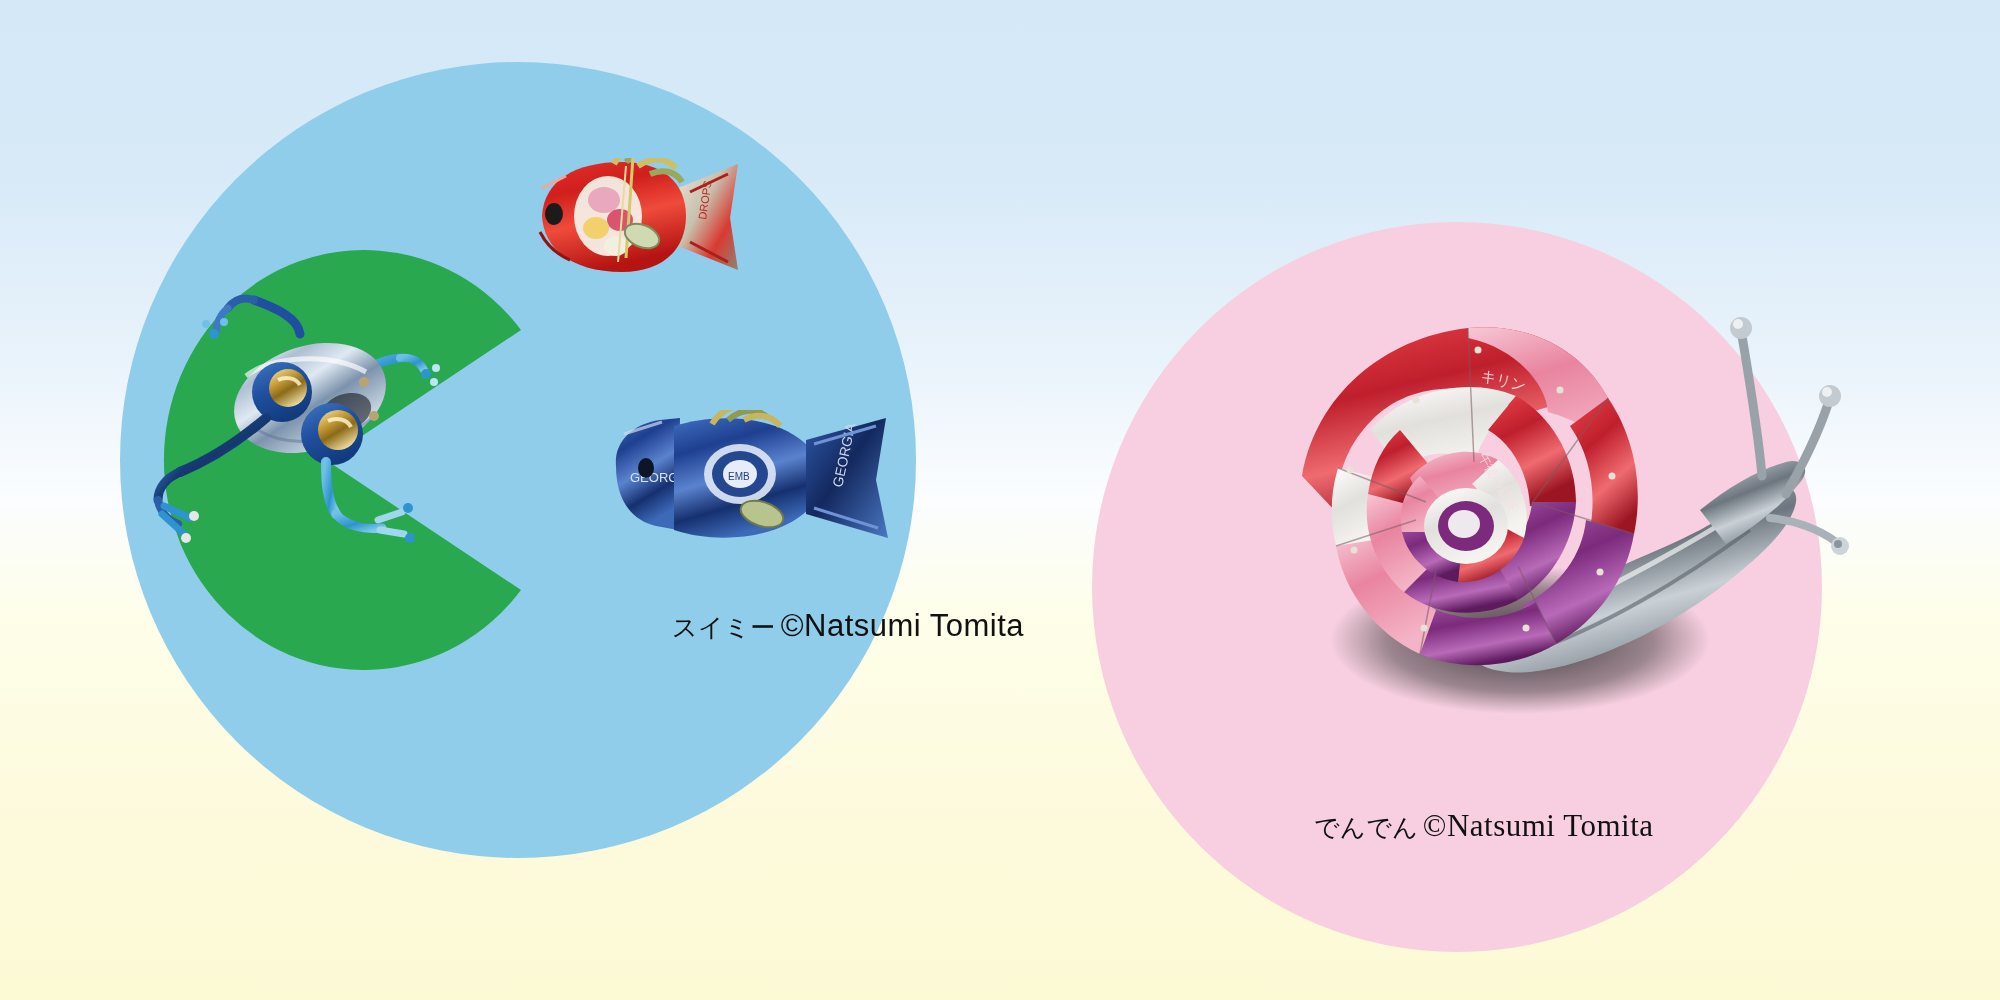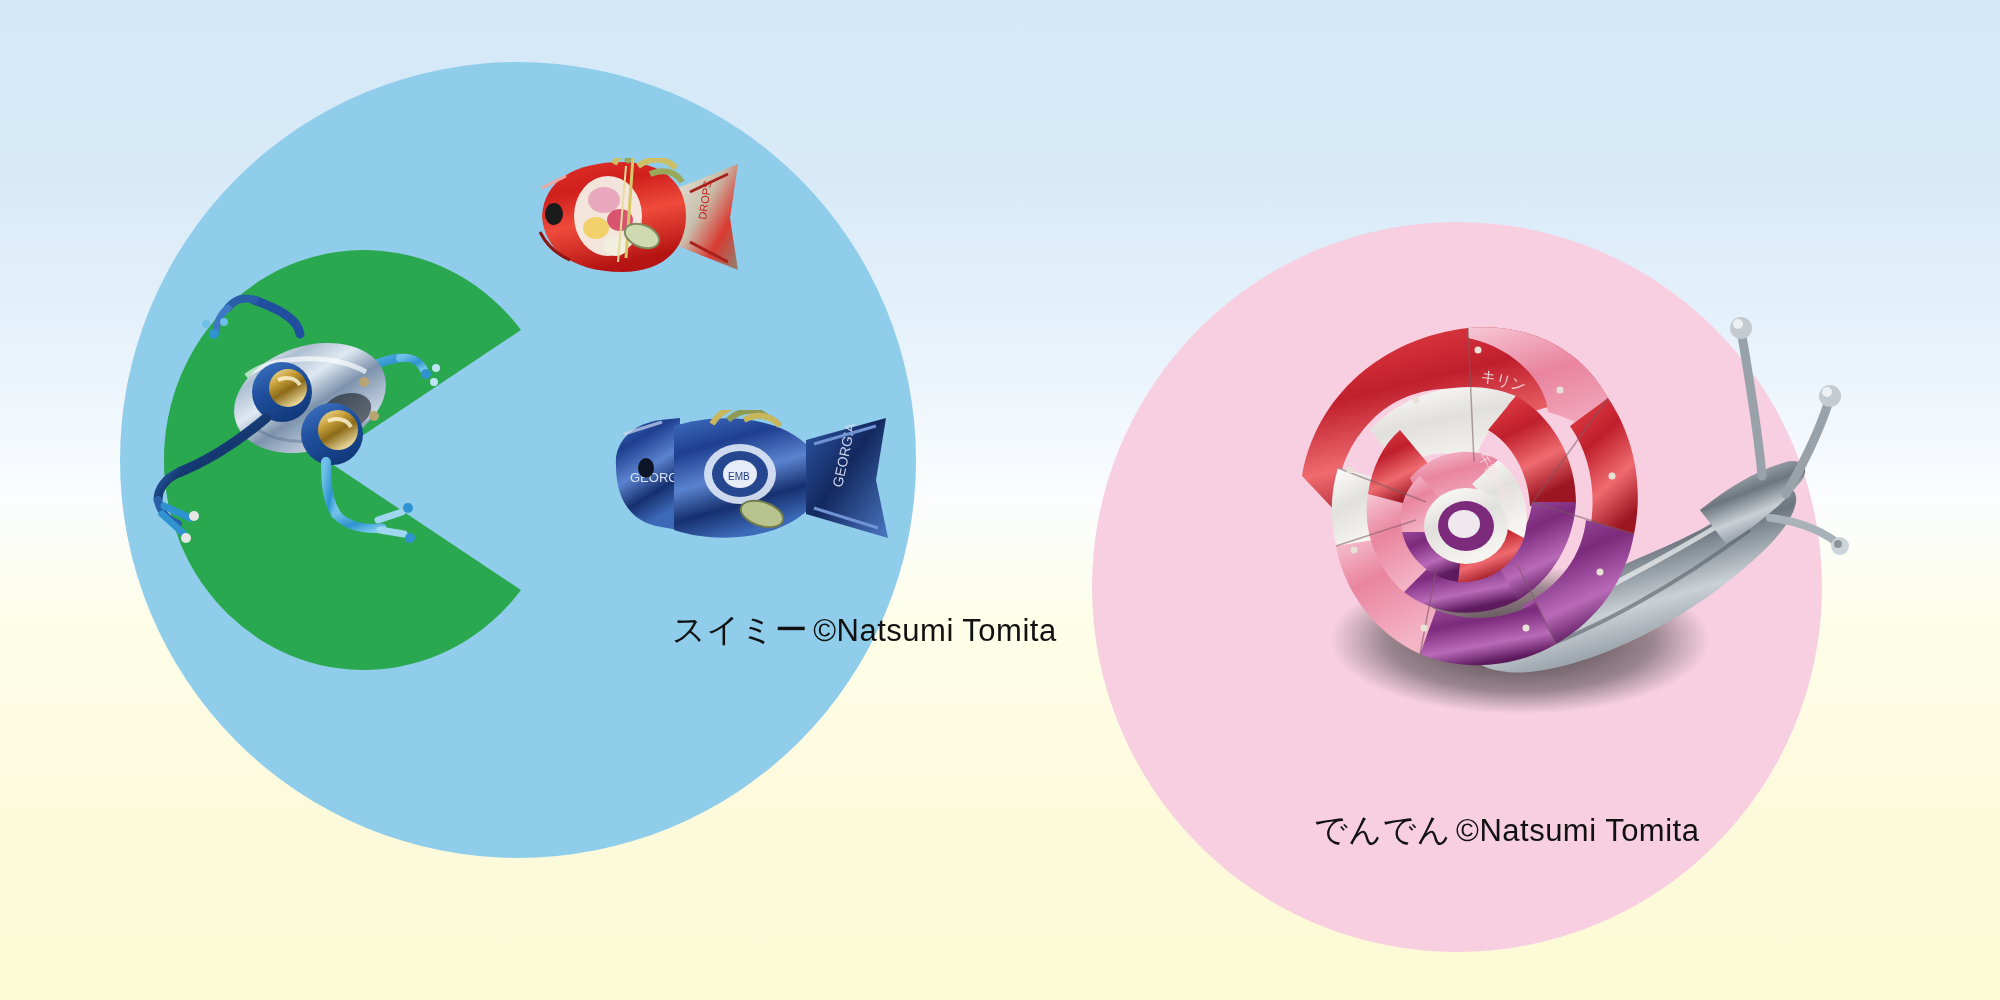--- a/index.html
+++ b/index.html
@@ -52,29 +52,29 @@
     width: 400px;
     height: 420px;
   }
   .label {
     position: absolute;
     color: #111111;
     white-space: nowrap;
     letter-spacing: 0.5px;
   }
   .label .jp {
-    font-size: 33px;
+    font-size: 25px;
   }
   .label .en {
     font-size: 31px;
     text-align: right;
   }
   #label-kerompa { left: 52px; top: 712px; }
   #label-swimmy  { left: 672px; top: 608px; }
-  #label-denden  { left: 1314px; top: 808px; }
+  #label-denden  { left: 1314px; top: 808px; font-family: Liberation Serif, serif; }
 
   .art { position: absolute; }
 
   
   #frog { left: 150px; top: 290px; width: 320px; height: 260px; }
   
   #fish-red { left: 530px; top: 158px; width: 220px; height: 120px; }
   
   #fish-blue { left: 610px; top: 410px; width: 290px; height: 140px; }
   

